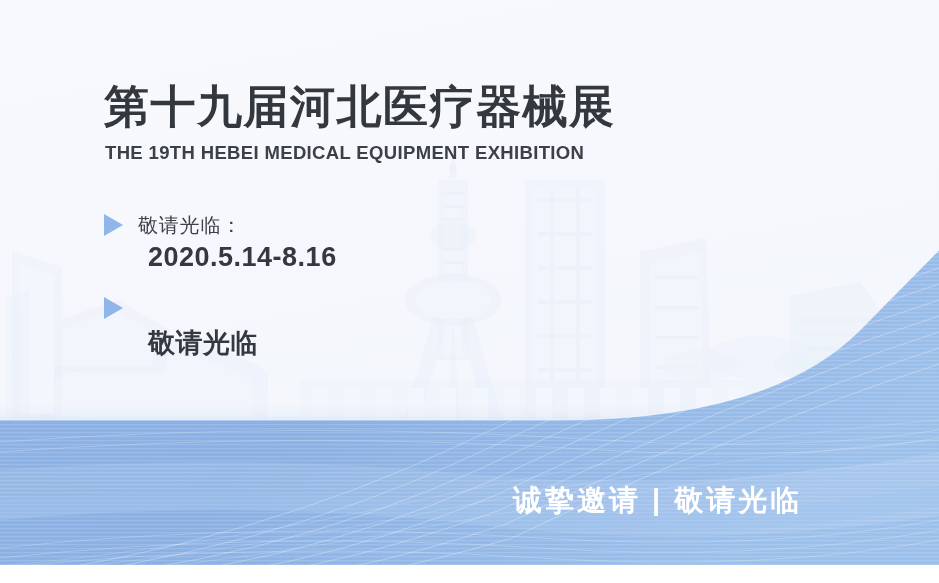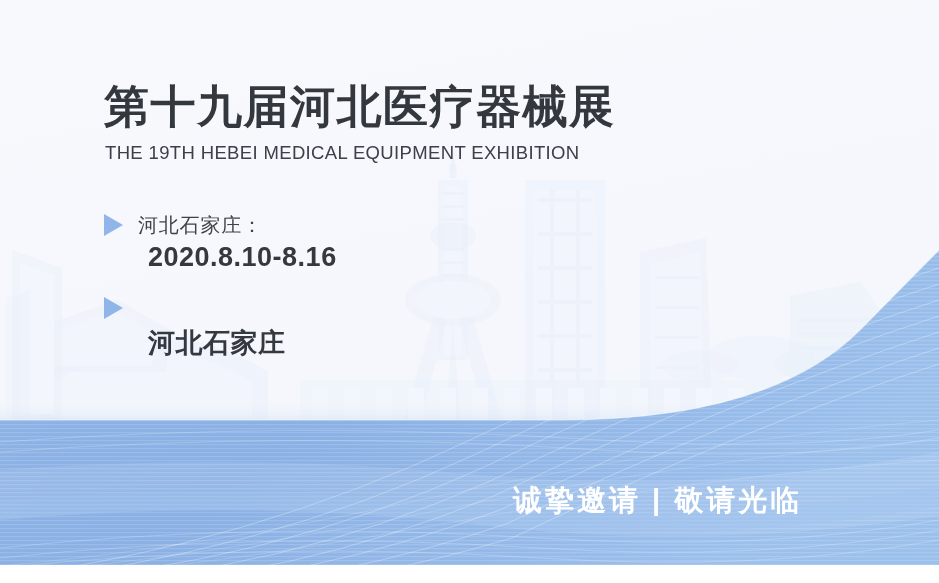--- a/index.html
+++ b/index.html
@@ -55,21 +55,21 @@
     color: #33373e;
     line-height: 1.12;
     white-space: nowrap;
   }
 
   .title-en {
     position: absolute;
     left: 105px;
     top: 142px;
     font-size: 18.5px;
-    font-weight: 400;
+    font-weight: 700;
     letter-spacing: 0.35px;
     color: #3b4049;
     white-space: nowrap;
   }
 
   .info-block {
     position: absolute;
     left: 104px;
     top: 212px;
   }
@@ -304,30 +304,30 @@
 
     <div class="title-cn">第十九届河北医疗器械展</div>
 
     <div class="title-en">THE 19TH HEBEI MEDICAL EQUIPMENT EXHIBITION</div>
 
     <div class="info-block">
 
       <div class="info-row">
         <div class="info-head">
           <span class="tri-icon"></span>
-          <span class="info-label">河北石家庄：</span>
+          <span class="info-label">敬请光临：</span>
         </div>
-        <div class="info-value">2020.8.10-8.16</div>
+        <div class="info-value">2020.5.14-8.16</div>
       </div>
 
       <div class="info-row">
         <div class="info-head">
           <span class="tri-icon"></span>
         </div>
-        <div class="info-value">河北石家庄</div>
+        <div class="info-value">敬请光临</div>
       </div>
 
     </div>
 
     <div class="slogan">诚挚邀请 | 敬请光临</div>
 
   </div>
 </div>
 
 </body></html>

